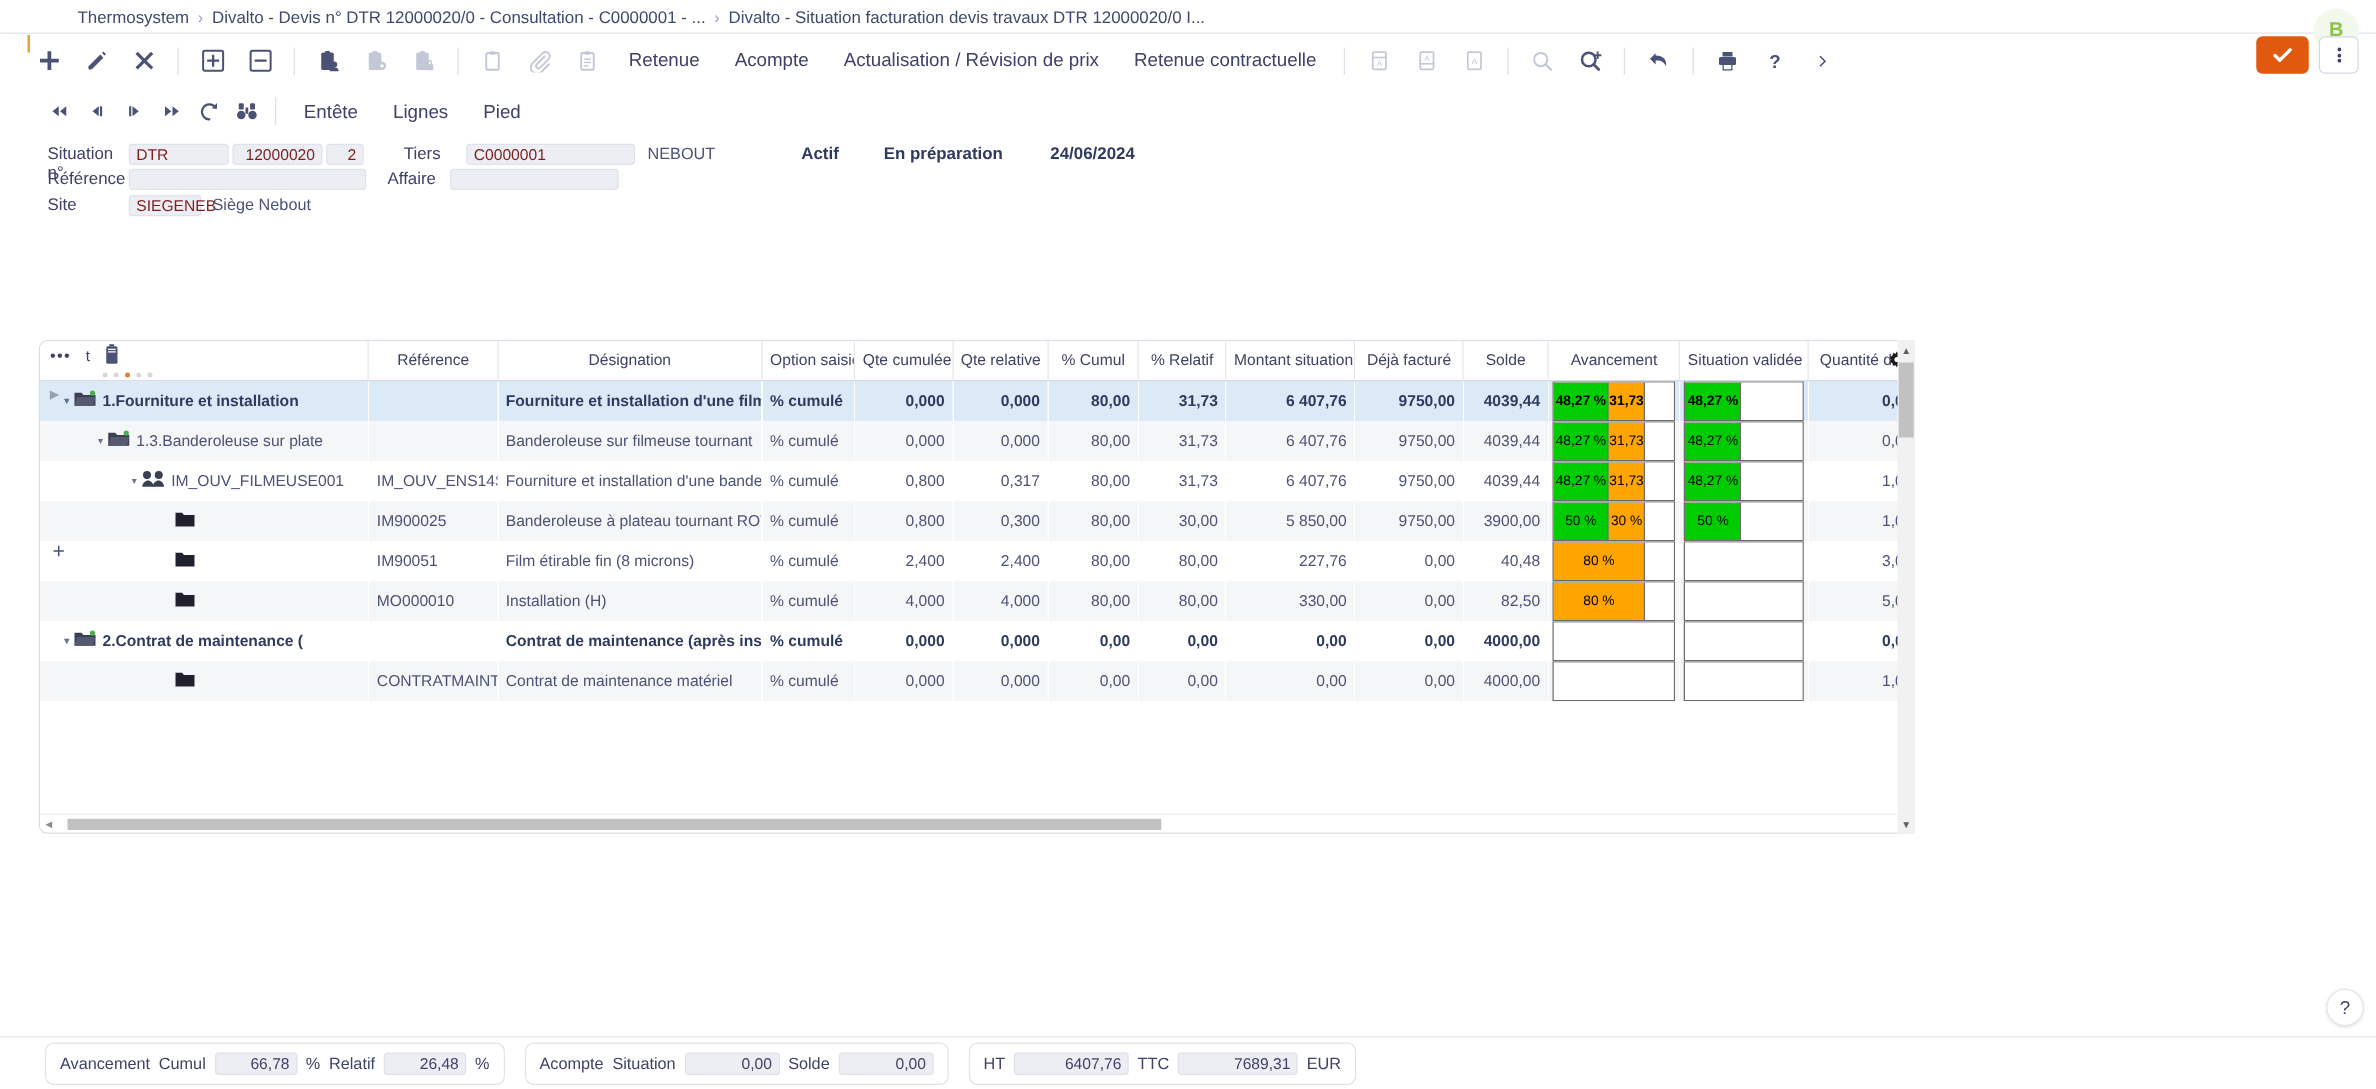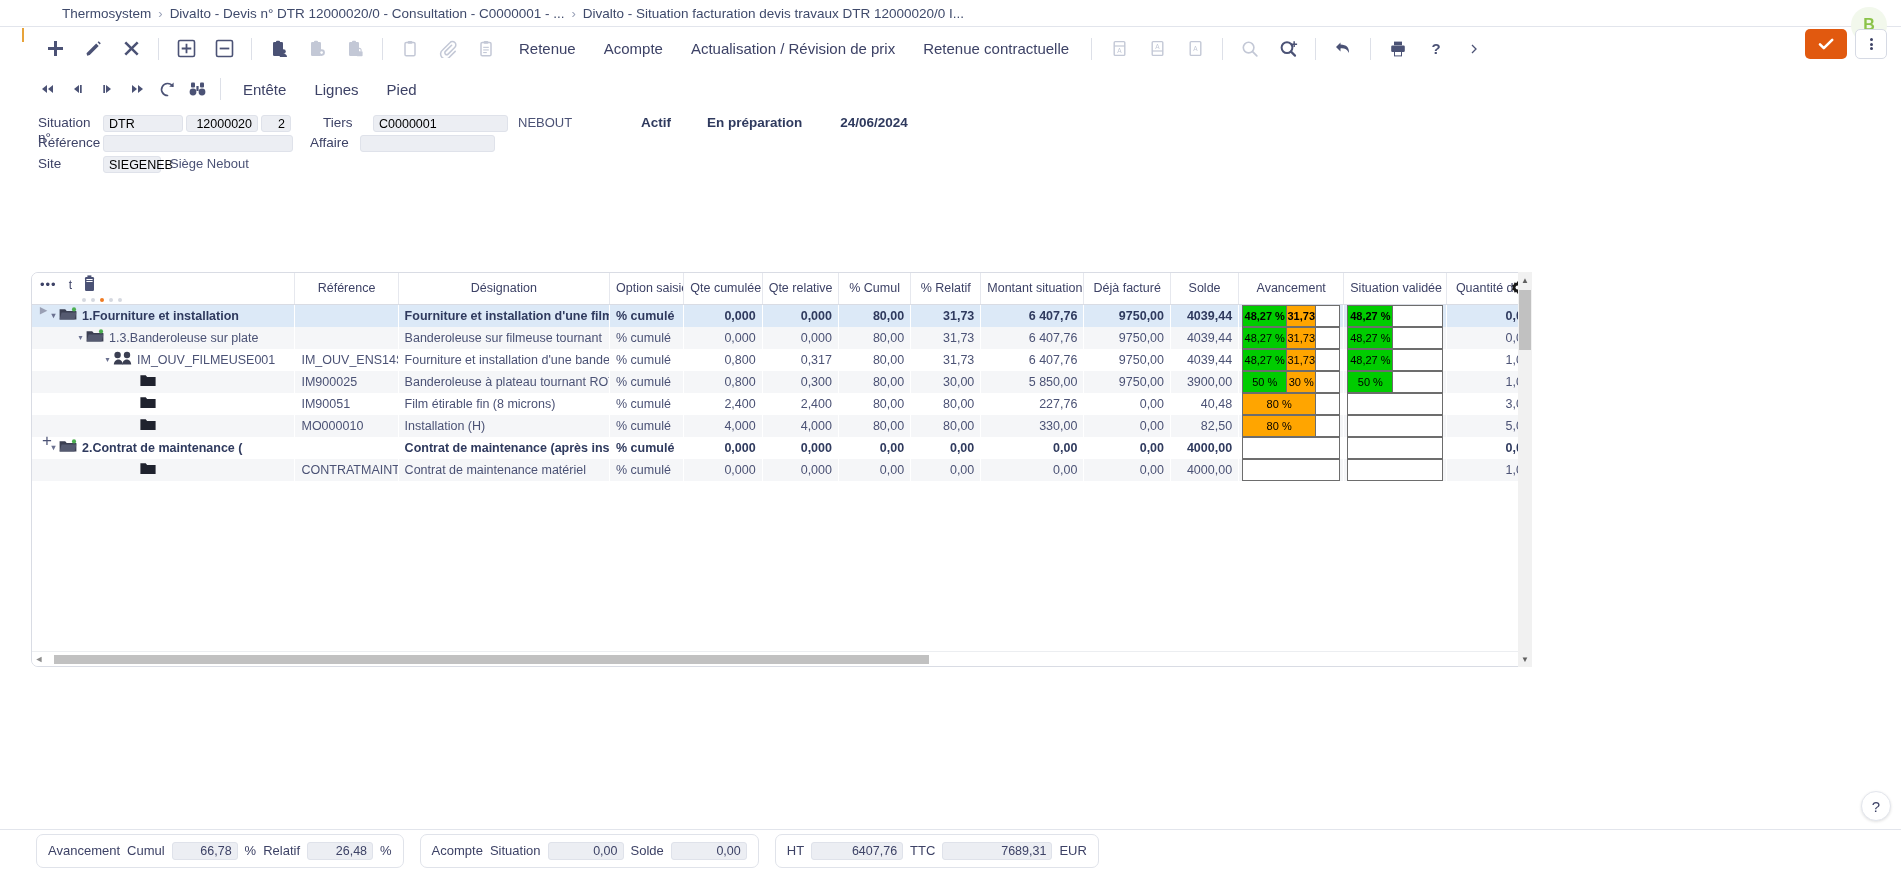--- a/index.html
+++ b/index.html
@@ -40,21 +40,21 @@
     width:36px; height:36px; border-radius:50%;
     background:#f2f8ec; color:#8bc34a;
     display:flex; align-items:center; justify-content:center;
     font-size:16px; font-weight:bold;
   }
 
   
   .toolbar-wrap { border-top:1px solid #e2e5ec; }
   .toolbar {
     display:flex; align-items:center;
-    height:43px; padding-left:36px; gap:0px;
+    height:43px; padding-left:20px; gap:0px;
     position:relative;
   }
   .ticon {
     width:38px; height:38px;
     display:flex; align-items:center; justify-content:center;
     color:#4b5275; cursor:pointer; flex:0 0 auto;
   }
   .ticon.dim { color:#c3c8d6; }
   .ticon svg { display:block; }
   .tsep { width:1px; height:22px; background:#dde0e8; margin:0 8px; flex:0 0 auto;}
@@ -77,21 +77,21 @@
   .navrow { display:flex; align-items:center; height:38px; padding-left:32px; }
   .nicon { width:30px;height:30px;display:flex;align-items:center;justify-content:center;color:#4b5275;cursor:pointer;}
   .nav-tab { font-size:15px; color:#3d4266; padding:0 14px; cursor:pointer;}
 
   
   .formarea { position:relative; height:63px; font-size:13px; }
   .frow { display:flex; align-items:flex-start; position:absolute; }
   .flabel { color:#3d4266; font-size:13.5px; }
   .fld {
     background:#eceef3; border:1px solid #dfe2ea; border-radius:3px;
-    height:17px; font-size:12.5px; color:#000000;
+    height:17px; font-size:12.5px; color:#7f1d1d;
     display:flex; align-items:center; padding:0 5px;
   }
   .fld.empty { background:#eceef3; }
   .fld.num { justify-content:flex-end; }
   .statusbold { font-weight:bold; font-size:13.5px; color:#2f3a5e; }
   .plaintext { font-size:13px; color:#4b5275; }
 
   
   .gridpanel {
     position:absolute; left:31px; top:272px;
@@ -127,21 +127,21 @@
   .dot.on { background:#f07b23; }
 
   
   .treecell { display:flex; align-items:center; height:20.5px; }
   .caret { width:11px; text-align:center; color:#6b7190; font-size:8px; cursor:pointer; }
   .folder { margin-right:5px; position:relative; display:inline-block; }
   .fold-lbl { font-size:12.5px; }
 
   
   .pbcell { padding:0 3px !important; }
-  .pbwrap { display:flex; align-items:center; height:22px; border:1px solid #6d6d6d; background:#fff; overflow:hidden; }
+  .pbwrap { display:flex; align-items:center; height:32px; border:1px solid #6d6d6d; background:#fff; overflow:hidden; }
   .pbseg { height:100%; display:flex; align-items:center; justify-content:center;
            font-size:11px; color:#000; border-right:1px solid #6d6d6d; }
   .pbseg:last-child{ border-right:none; }
   .seg-green { background:#00cc00; }
   .seg-orange { background:#ffa500; }
   .seg-blank { background:#fff; }
 
   .addrow { position:absolute; left:10px; top:158px; color:#4b5275; font-size:17px; cursor:pointer;}
 
   
@@ -828,18 +828,18 @@
       <span>Situation</span>
       <span class="ffield" style="width:76px;">0,00</span>
       <span>Solde</span>
       <span class="ffield" style="width:76px;">0,00</span>
     </div>
 
     <div class="fgroup">
       <span>HT</span>
       <span class="ffield" style="width:92px;">6407,76</span>
       <span>TTC</span>
-      <span class="ffield" style="width:110px;padding-left:32px;">7689,31</span>
+      <span class="ffield" style="width:96px;padding-left:32px;">7689,31</span>
       <span>EUR</span>
     </div>
   </div>
 
 </div>
 
 </body></html>

